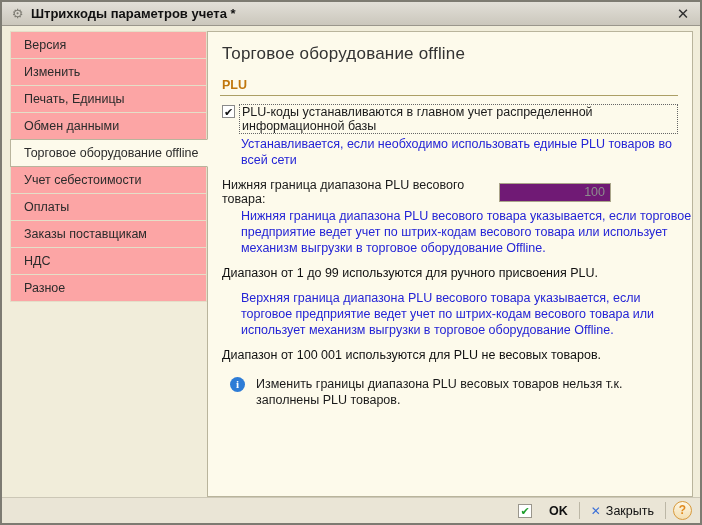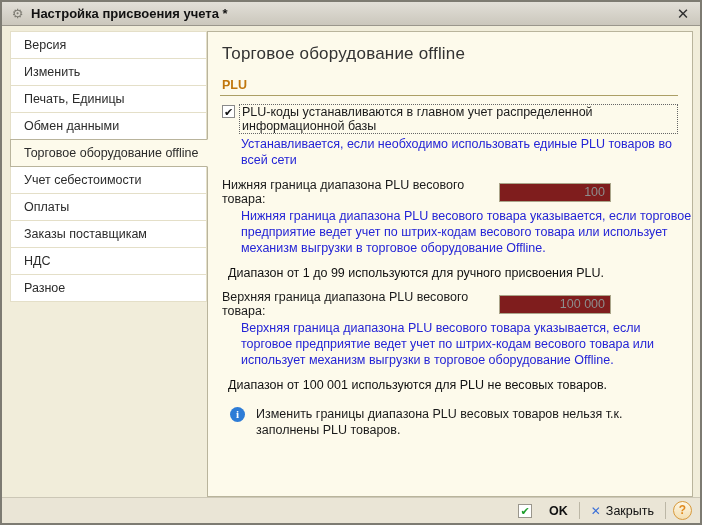--- a/index.html
+++ b/index.html
@@ -36,21 +36,21 @@
   .body {
     flex: 1 1 auto; display: flex;
     padding: 5px 7px 0 8px;
     background: #f1edda;
     overflow: hidden;
   }
   .sidebar { width: 197px; flex: 0 0 197px; display: flex; flex-direction: column; z-index: 3; }
   .tab {
     height: 28px; flex: 0 0 28px;
     line-height: 26px; padding-left: 13px;
-    background: #ffffff;
+    background: #fca5a5;
     border: 1px solid #e4dfc8;
     margin-top: -1px;
     color: #2b2b2b;
     cursor: default;
     position: relative;
   }
   .tab:first-child { margin-top: 0; }
   .tab.selected {
     background: #fdfaeb;
     border: 1px solid #b9b49c;
@@ -82,25 +82,25 @@
   }
   .cb-label { border: 1px dotted #666; padding: 0 2px; }
   .hint {
     color: #2424d6; margin: 2px 0 0 21px; width: 452px; line-height: 1.28;
   }
   .gap-sm { height: 10px; }
   .field-row { display: flex; align-items: center; margin-left: 2px; }
   .field-label { width: 277px; }
   .field-input {
     width: 112px; height: 19px;
-    background: #7f1d1d; border: 1px solid #aaa58a;
+    background: #701a75; border: 1px solid #aaa58a;
     color: #8d8d8d; text-align: right; padding: 0 5px;
     font-family: "Liberation Sans", "DejaVu Sans", sans-serif; font-size: 12.5px;
   }
-  .note { margin: 10px 0 10px 8px; color: #111; }
+  .note { margin: 10px 0 10px 2px; color: #111; }
   .info-row { display: flex; align-items: flex-start; margin: 14px 0 0 10px; gap: 11px; }
   .info-icon {
     width: 15px; height: 15px; border-radius: 50%;
     background: #2e7cd6; color: #fff; font-weight: bold; font-size: 11px;
     line-height: 15px; text-align: center; flex: 0 0 15px; margin-top: 1px;
     font-family: "Liberation Serif", serif;
   }
   .info-text { width: 440px; line-height: 1.3; }
   
   .footer {
@@ -127,21 +127,21 @@
     line-height: 17px; text-align: center; cursor: default;
   }
 </style>
 </head>
 <body>
 
 <div class="window">
 
   <div class="titlebar">
     <span class="gear">⚙</span>
-    <span class="title">Настройка присвоения учета *</span>
+    <span class="title">Штрихкоды параметров учета *</span>
     <span class="close">✕</span>
   </div>
 
   <div class="body">
 
     <div class="sidebar">
       <div class="tab">Версия</div>
       <div class="tab">Изменить</div>
       <div class="tab">Печать, Единицы</div>
       <div class="tab">Обмен данными</div>
@@ -166,24 +166,20 @@
       <div class="gap-sm"></div>
 
       <div class="field-row">
         <span class="field-label">Нижняя граница диапазона PLU весового товара:</span>
         <input class="field-input" readonly="" value="100" style="">
       </div>
       <div class="hint">Нижняя граница диапазона PLU весового товара указывается, если торговое предприятие ведет учет по штрих-кодам весового товара или использует механизм выгрузки в торговое оборудование Offline.</div>
 
       <div class="note">Диапазон от 1 до 99 используются для ручного присвоения PLU.</div>
 
-      <div class="field-row">
-        <span class="field-label">Верхняя граница диапазона PLU весового товара:</span>
-        <input class="field-input" readonly="" value="100 000" style="">
-      </div>
       <div class="hint">Верхняя граница диапазона PLU весового товара указывается, если торговое предприятие ведет учет по штрих-кодам весового товара или использует механизм выгрузки в торговое оборудование Offline.</div>
 
       <div class="note">Диапазон от 100 001 используются для PLU не весовых товаров.</div>
 
       <div class="info-row">
         <span class="info-icon">i</span>
         <span class="info-text">Изменить границы диапазона PLU весовых товаров нельзя т.к. заполнены PLU товаров.</span>
       </div>
     </div>
 

